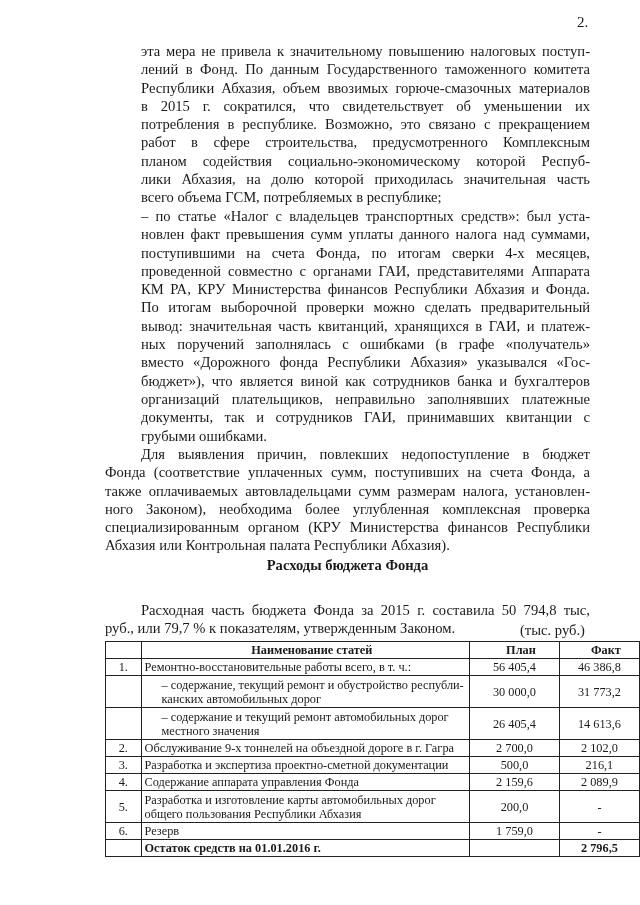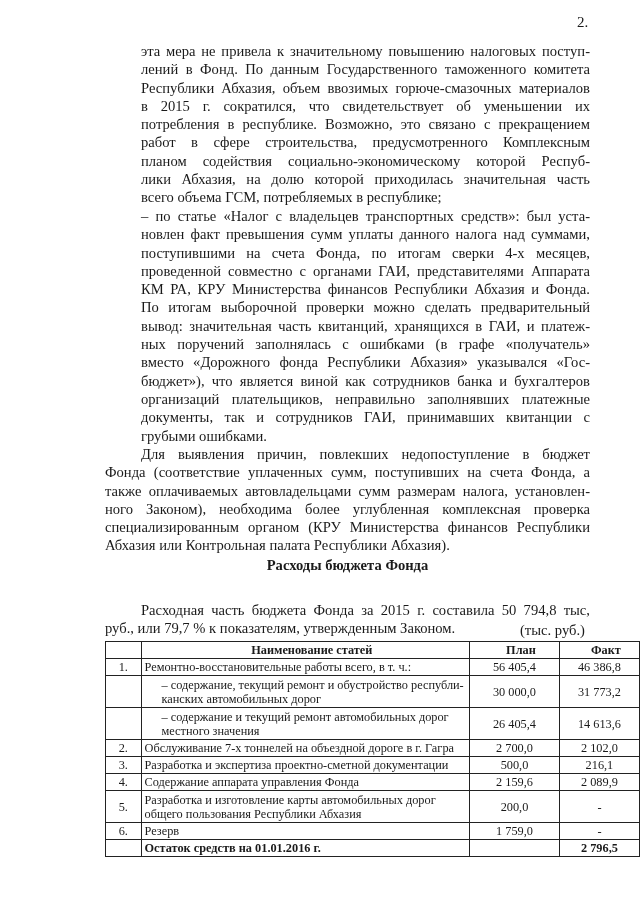--- a/index.html
+++ b/index.html
@@ -102,21 +102,21 @@
     <td class="c-fact">31 773,2</td>
   </tr>
   <tr class="r2">
     <td class="c-num"></td>
     <td class="c-name sub">– содержание и текущий ремонт автомобильных дорог местного значения</td>
     <td class="c-plan">26 405,4</td>
     <td class="c-fact">14 613,6</td>
   </tr>
   <tr class="r1">
     <td class="c-num">2.</td>
-    <td class="c-name">Обслуживание 7-х тоннелей на объездной дороге в г. Гагра</td>
+    <td class="c-name">Обслуживание 9-х тоннелей на объездной дороге в г. Гагра</td>
     <td class="c-plan">2 700,0</td>
     <td class="c-fact">2 102,0</td>
   </tr>
   <tr class="r1">
     <td class="c-num">3.</td>
     <td class="c-name">Разработка и экспертиза проектно-сметной документации</td>
     <td class="c-plan">500,0</td>
     <td class="c-fact">216,1</td>
   </tr>
   <tr class="r1">

